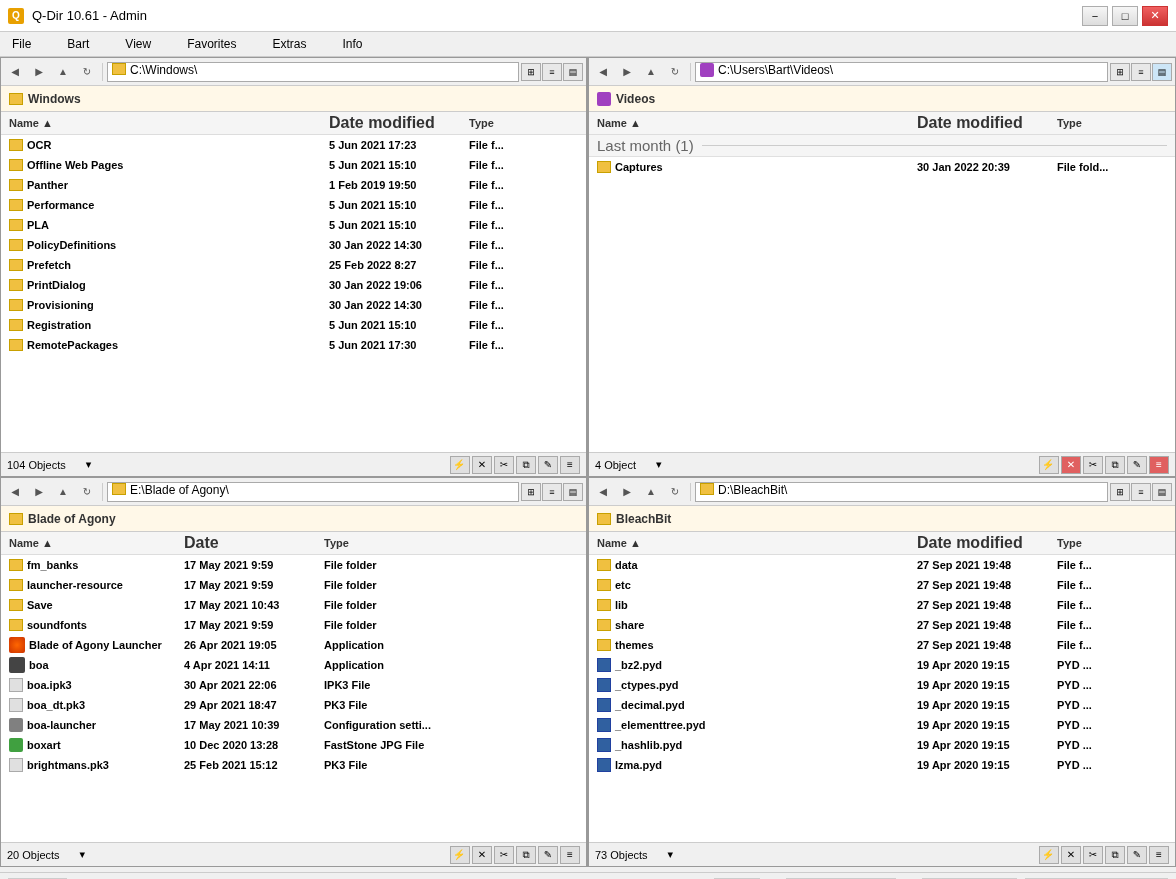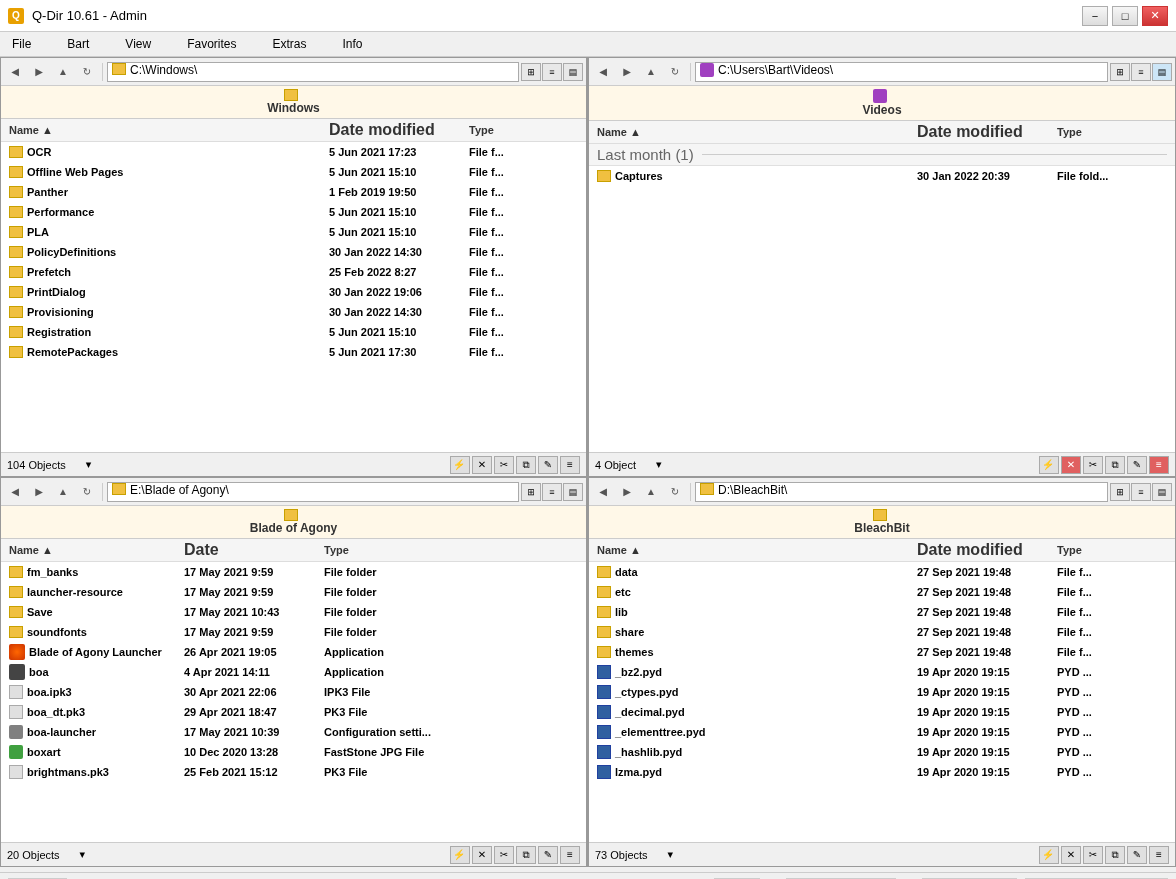--- a/index.html
+++ b/index.html
@@ -26,21 +26,21 @@
 
     
     .pane-toolbar { background: #f0f0f0; border-bottom: 1px solid #ccc; display: flex; align-items: center; padding: 2px 3px; height: 28px; gap: 2px; flex-shrink: 0; }
     .pane-nav-btn { width: 22px; height: 20px; border: 1px solid transparent; background: transparent; display: flex; align-items: center; justify-content: center; cursor: pointer; font-size: 10px; color: #555; }
     .pane-address { flex: 1; height: 20px; border: 1px solid #aaa; background: white; padding: 0 4px; font-size: 12px; display: flex; align-items: flex-start; }
     .pane-address-icon { width: 16px; height: 16px; margin-right: 4px; background: #f0d060; border: 1px solid #cca000; display: inline-block; flex-shrink: 0; }
     .pane-view-btns { display: flex; gap: 1px; }
     .view-btn { width: 20px; height: 18px; border: 1px solid #aaa; background: #e8e8e8; display: flex; align-items: center; justify-content: center; font-size: 9px; cursor: pointer; }
 
     
-    .pane-tab { display: flex; align-items: center; padding: 3px 8px; background: #fff8e8; border-bottom: 1px solid #ccc; min-height: 26px; flex-shrink: 0; flex-direction: column; }
+    .pane-tab { display: flex; align-items: center; padding: 3px 8px; background: #fff8e8; border-bottom: 1px solid #ccc; min-height: 26px; flex-shrink: 0; }
     .folder-icon-small { width: 14px; height: 12px; background: #f0c040; border: 1px solid #c8a000; margin-right: 5px; flex-shrink: 0; display: inline-block; }
     .pane-tab-text { font-size: 12px; font-weight: bold; color: #333; }
 
     
     .file-list { flex: 1; overflow-y: auto; overflow-x: hidden; }
     .file-list-header { display: flex; align-items: center; background: #f5f5f5; border-bottom: 1px solid #ddd; padding: 2px 4px; min-height: 22px; position: sticky; top: 0; z-index: 1; }
     .col-name { flex: 0 0 200px; font-size: 11px; font-weight: bold; color: #333; padding: 0 4px; overflow: hidden; }
     .col-name-wide { flex: 0 0 320px; font-size: 11px; font-weight: bold; color: #333; padding: 0 4px; overflow: hidden; }
     .col-date { flex: 0 0 140px; font-size: 16px; font-weight: bold; color: #333; padding: 0 4px; }
     .col-type { flex: 1; font-size: 11px; font-weight: bold; color: #333; padding: 0 4px; }

